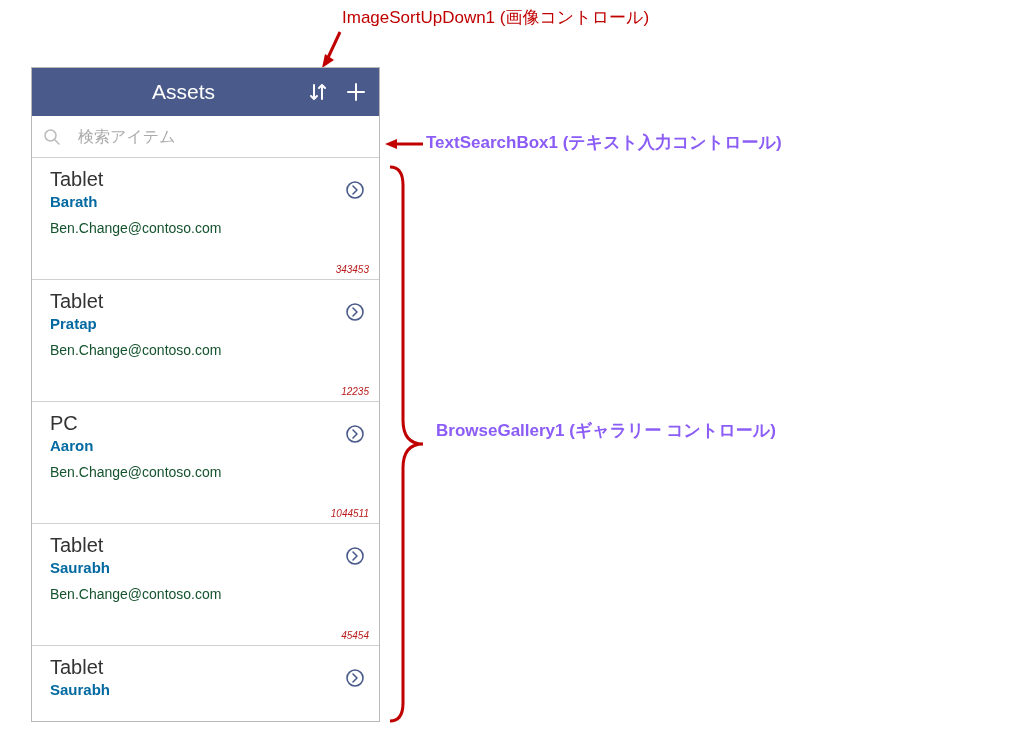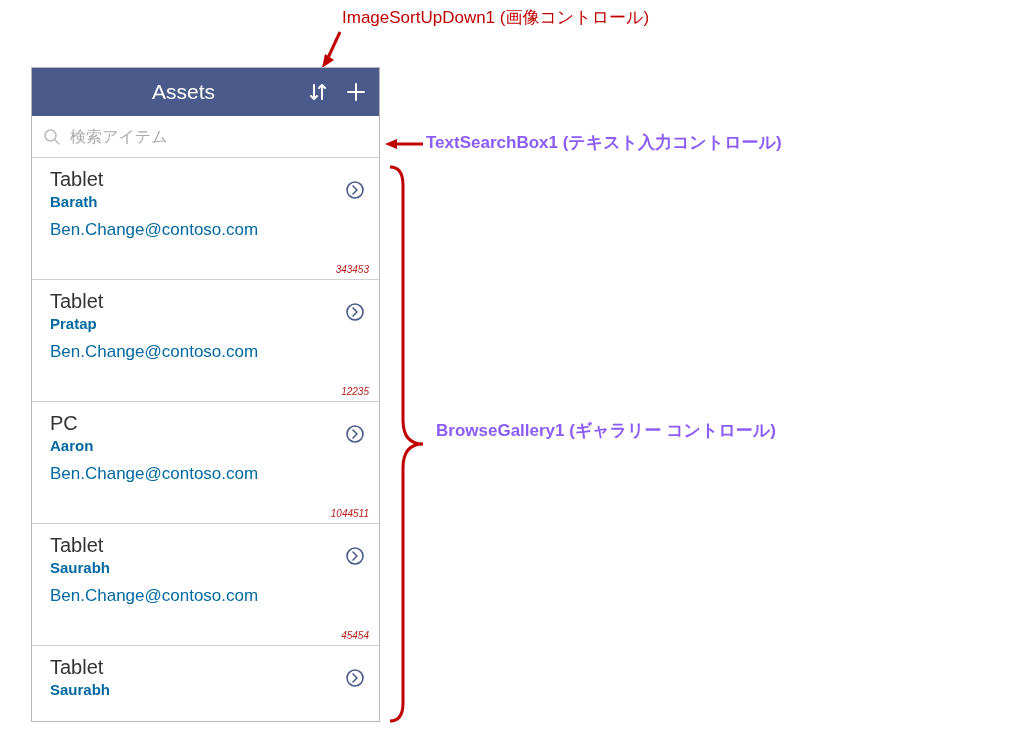--- a/index.html
+++ b/index.html
@@ -72,20 +72,21 @@
       justify-content: center;
     }
     
     
     .search-bar {
       height: 42px;
       border-bottom: 1px solid #d0d0d0;
       display: flex;
       align-items: center;
       padding: 0 10px;
+      gap: 8px;
     }
     .search-icon {
       width: 20px;
       height: 20px;
       margin-right: 8px;
       display: flex;
       align-items: center;
       justify-content: center;
     }
     .search-input {
@@ -117,22 +118,22 @@
       font-weight: 400;
       margin-bottom: 2px;
     }
     .item-name {
       font-size: 15px;
       color: #0369a1;
       font-weight: 600;
       margin-bottom: 10px;
     }
     .item-email {
-      font-size: 17px;
-      color: #0369a1;
+      font-size: 14px;
+      color: #14532d;
       margin-bottom: 6px;
     }
     .item-number {
       position: absolute;
       right: 10px;
       bottom: 4px;
       font-size: 10px;
       color: #b91c1c;
       font-style: italic;
     }

